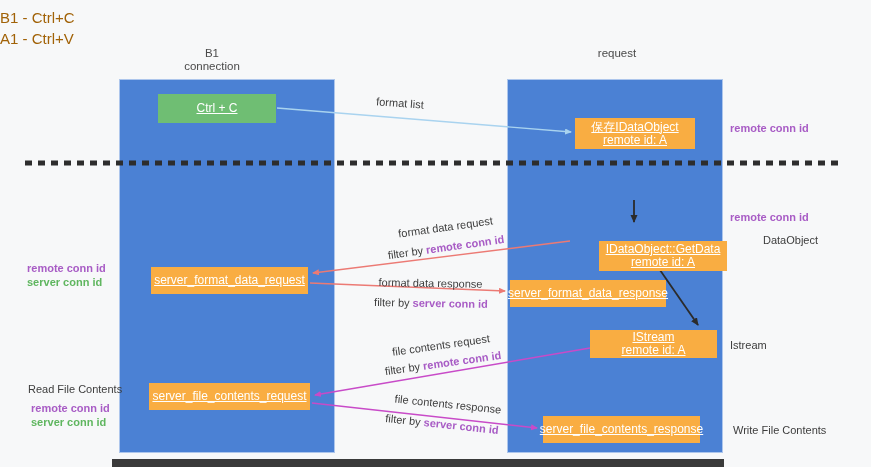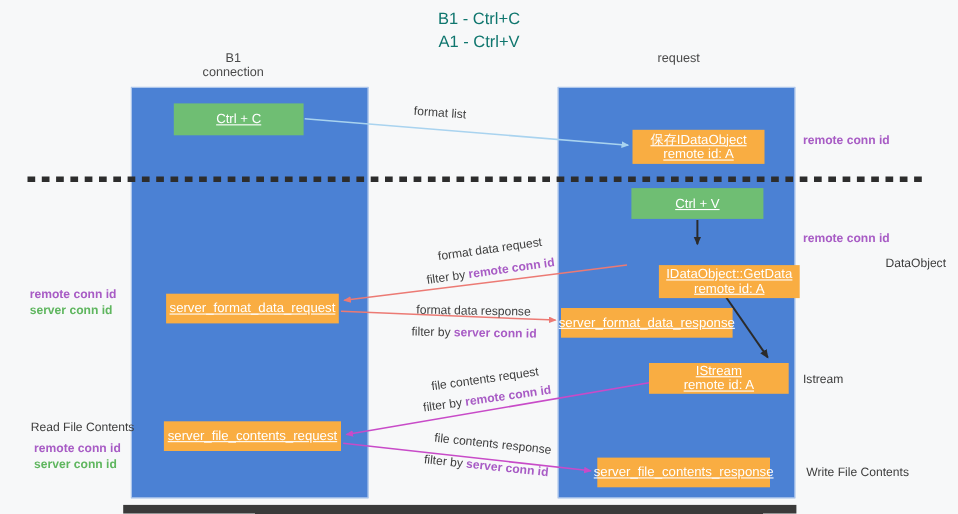--- a/index.html
+++ b/index.html
@@ -1,19 +1,19 @@
 <!DOCTYPE html>
 <html style="--bg: #f7f8f9; --column-blue: #4b81d4; --box-green: #6fbe73; --box-orange: #f9ad42; --accent-purple: #a85cc5; --accent-green: #5fb65f; --arrow-red: #ec7a74; --arrow-magenta: #c84bc8; --arrow-lightblue: #a9d3ef;"><head>
 <meta charset="utf-8">
 <style>
   html,body{margin:0;padding:0;}
   body{font-family:"Liberation Sans",sans-serif;background:#f7f8f9;}
   .canvas{position:relative;width:871px;height:467px;background:var(--bg,#f7f8f9);overflow:hidden;}
   .abs{position:absolute;}
-  .title{left:0;top:7px;width:871px;text-align:center;font-size:15px;line-height:21px;color:#0f766e;}
+  .title{left:0;top:7px;width:871px;text-align:left;font-size:15px;line-height:21px;color:#a16207;}
   .col-header{text-align:center;font-size:11.5px;line-height:13px;color:#4a4a4a;}
   .column{background:var(--column-blue);border:1px solid rgba(255,255,255,0.55);box-sizing:border-box;}
   .box{display:flex;align-items:center;justify-content:center;text-align:center;
        color:#ffffff;font-size:12px;line-height:13px;box-sizing:border-box;z-index:3;text-decoration:underline;}
   .green{background:var(--box-green);}
   .orange{background:var(--box-orange);}
   .lbl{font-size:11px;color:#3d3d3d;white-space:nowrap;z-index:4;}
   .lbl.purple{color:var(--accent-purple);font-weight:bold;}
   .lbl.green-t{color:var(--accent-green);font-weight:bold;}
   .msg{font-size:11px;color:#3e3e3e;text-align:center;white-space:nowrap;z-index:4;}
@@ -80,23 +80,20 @@
     <span>Ctrl + C</span>
   </div>
 
   <div class="abs box orange" style="left:575px;top:118px;width:120px;height:31px;">
     <span>
       <span style="display:block;">保存IDataObject</span>
       <span style="display:block;">remote id: A</span>
     </span>
   </div>
 
-  <div class="abs box green" style="left:574px;top:171px;width:120px;height:28px;">
-    <span>Ctrl + V</span>
-  </div>
 
   <div class="abs box orange" style="left:599px;top:227px;width:128px;height:30px;margin-top:14px;">
     <span>
       <span style="display:block;">IDataObject::GetData</span>
       <span style="display:block;">remote id: A</span>
     </span>
   </div>
 
   <div class="abs box orange" style="left:510px;top:280px;width:156px;height:27px;">
     <span>server_format_data_response</span>
@@ -116,21 +113,21 @@
   <div class="abs box orange" style="left:543px;top:416px;width:157px;height:27px;">
     <span>server_file_contents_response</span>
   </div>
 
   <div class="abs box orange" style="left:149px;top:383px;width:161px;height:27px;">
     <span>server_file_contents_request</span>
   </div>
 
   <div class="abs lbl purple" style="left:730px;top:122px;">remote conn id</div>
   <div class="abs lbl purple" style="left:730px;top:211px;">remote conn id</div>
-  <div class="abs lbl" style="left:772px;top:234px;padding-left:33px;">DataObject</div>
+  <div class="abs lbl" style="left:730px;top:234px;padding-left:33px;">DataObject</div>
   <div class="abs lbl" style="left:730px;top:339px;">Istream</div>
   <div class="abs lbl" style="left:733px;top:424px;">Write File Contents</div>
 
   <div class="abs lbl purple" style="left:27px;top:262px;">remote conn id</div>
   <div class="abs lbl green-t" style="left:27px;top:276px;">server conn id</div>
   <div class="abs lbl" style="left:28px;top:383px;">Read File Contents</div>
   <div class="abs lbl purple" style="left:31px;top:402px;">remote conn id</div>
   <div class="abs lbl green-t" style="left:31px;top:416px;">server conn id</div>
 
   <div class="abs msg" style="left:348px;top:97px;width:104px;transform:rotate(4deg);">format list</div>

